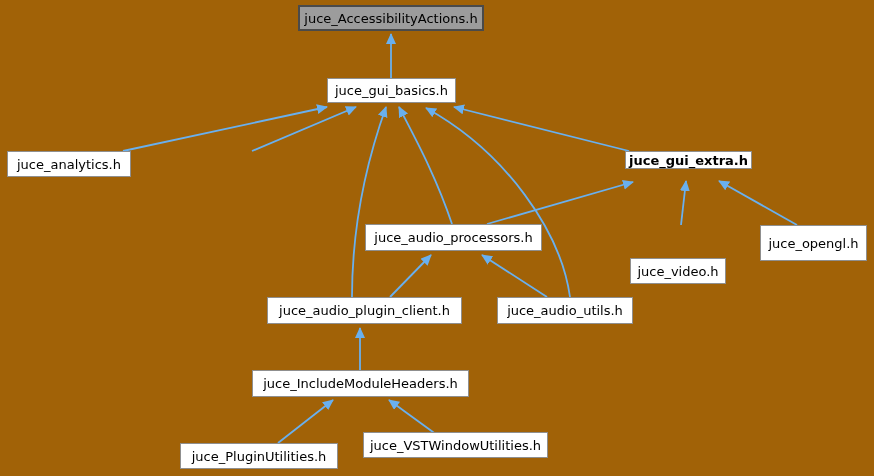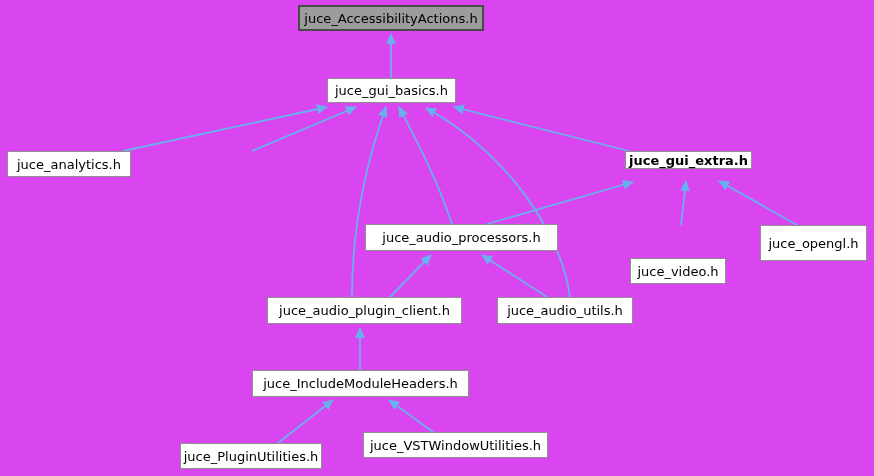--- a/index.html
+++ b/index.html
@@ -26,21 +26,21 @@
   }
   .node.highlight{
     background:#9c9c9c;
     border:2px solid #4a4a4a;
     cursor:default;
   }
 </style>
 </head>
 <body>
 
-<div class="canvas" id="canvas" style="background: #d946ef;">
+<div class="canvas" id="canvas" style="background: #a16207;">
   <svg id="edge-layer" width="874" height="476" viewBox="0 0 874 476">
     <defs>
       <marker id="arrowhead" markerUnits="userSpaceOnUse" markerWidth="14" markerHeight="12" refX="10" refY="5" orient="auto">
         <path d="M0,0 L11,5 L0,10 Z" id="arrowhead-shape" fill="#69b0ef"></path>
       </marker>
     </defs>
     <g id="edges">
         <path d="M391,78 L391,34" fill="none" stroke="#69b0ef" stroke-width="1.8" marker-end="url(#arrowhead)"></path>
         <path d="M123,151 L327,107" fill="none" stroke="#69b0ef" stroke-width="1.8" marker-end="url(#arrowhead)"></path>
         <path d="M252,151 L356,107" fill="none" stroke="#69b0ef" stroke-width="1.8" marker-end="url(#arrowhead)"></path>
@@ -55,21 +55,21 @@
         <path d="M547,297 L482,255" fill="none" stroke="#69b0ef" stroke-width="1.8" marker-end="url(#arrowhead)"></path>
         <path d="M360,370 L360,328" fill="none" stroke="#69b0ef" stroke-width="1.8" marker-end="url(#arrowhead)"></path>
         <path d="M278,443 L333,400" fill="none" stroke="#69b0ef" stroke-width="1.8" marker-end="url(#arrowhead)"></path>
         <path d="M448,443 L389,400" fill="none" stroke="#69b0ef" stroke-width="1.8" marker-end="url(#arrowhead)"></path>
       </g>
   </svg>
 <div class="node highlight" style="left: 298px; top: 5px; width: 186px; height: 26px;">juce_AccessibilityActions.h</div>
     <div class="node" style="left: 327px; top: 78px; width: 129px; height: 25px;">juce_gui_basics.h</div>
     <div class="node" style="left: 7px; top: 151px; width: 124px; height: 26px;">juce_analytics.h</div>
     <div class="node" style="left: 625px; top: 151px; width: 127px; height: 18px; font-weight: bold;">juce_gui_extra.h</div>
-    <div class="node" style="left: 365px; top: 224px; width: 193px; height: 27px;">juce_audio_processors.h</div>
+    <div class="node" style="left: 365px; top: 224px; width: 177px; height: 27px;">juce_audio_processors.h</div>
     <div class="node" style="left: 630px; top: 225px; width: 96px; height: 26px; margin-top: 33px;">juce_video.h</div>
     <div class="node" style="left: 760px; top: 225px; width: 107px; height: 36px;">juce_opengl.h</div>
     <div class="node" style="left: 267px; top: 297px; width: 195px; height: 27px;">juce_audio_plugin_client.h</div>
     <div class="node" style="left: 497px; top: 297px; width: 136px; height: 27px;">juce_audio_utils.h</div>
     <div class="node" style="left: 252px; top: 370px; width: 217px; height: 27px;">juce_IncludeModuleHeaders.h</div>
-    <div class="node" style="left: 180px; top: 443px; width: 142px; height: 26px;">juce_PluginUtilities.h</div>
+    <div class="node" style="left: 180px; top: 443px; width: 158px; height: 26px;">juce_PluginUtilities.h</div>
     <div class="node" style="left: 363px; top: 432px; width: 185px; height: 26px;">juce_VSTWindowUtilities.h</div>
   </div>
 
 </body></html>

